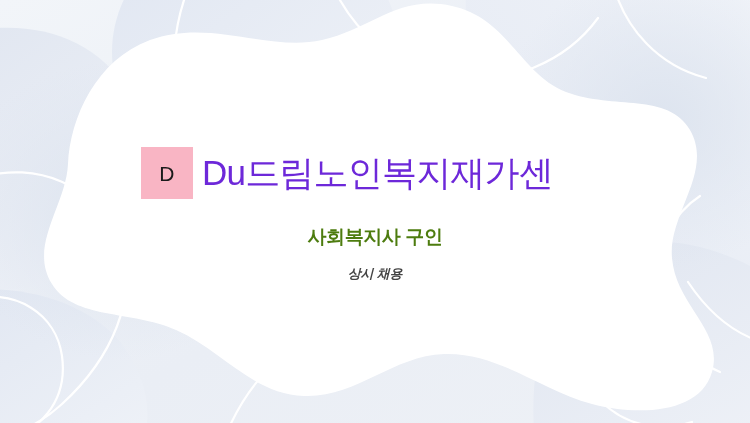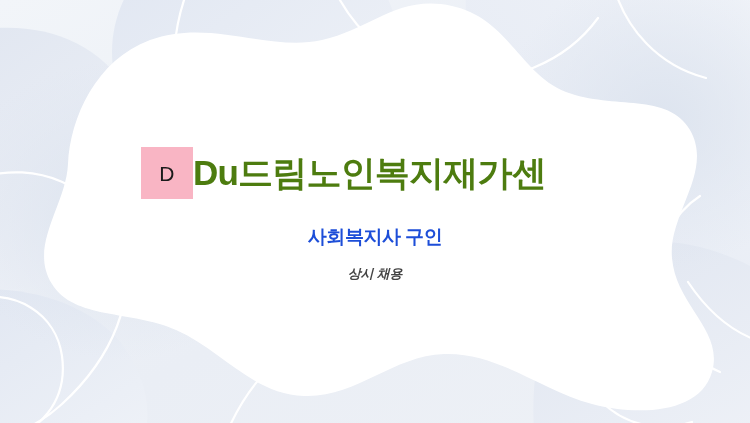--- a/index.html
+++ b/index.html
@@ -67,38 +67,39 @@
     font-family: "Liberation Sans", "DejaVu Sans", sans-serif;
     font-size: 21px;
     font-weight: 400;
     color: #1a1a1a;
     line-height: 1;
     letter-spacing: 0.5px;
   }
 
   .org-name {
     flex: 0 0 auto;
+    margin-left: 9px;
     font-family: "Liberation Sans", "DejaVu Sans", sans-serif;
     font-size: 35px;
-    font-weight: 700;
-    color: #4d7c0f;
+    font-weight: 400;
+    color: #6d28d9;
     line-height: 52px;
     letter-spacing: -0.8px;
   }
 
   .job-title {
     position: absolute;
     left: 0;
     right: 0;
     top: 226px;
     text-align: center;
-    font-family: Liberation Serif, serif;
+    font-family: Liberation Sans, sans-serif;
     font-size: 19px;
     font-weight: 700;
-    color: #1d4ed8;
+    color: #4d7c0f;
     letter-spacing: -0.4px;
     line-height: 1.2;
   }
 
   .job-meta {
     position: absolute;
     left: 0;
     right: 0;
     top: 266px;
     text-align: center;

